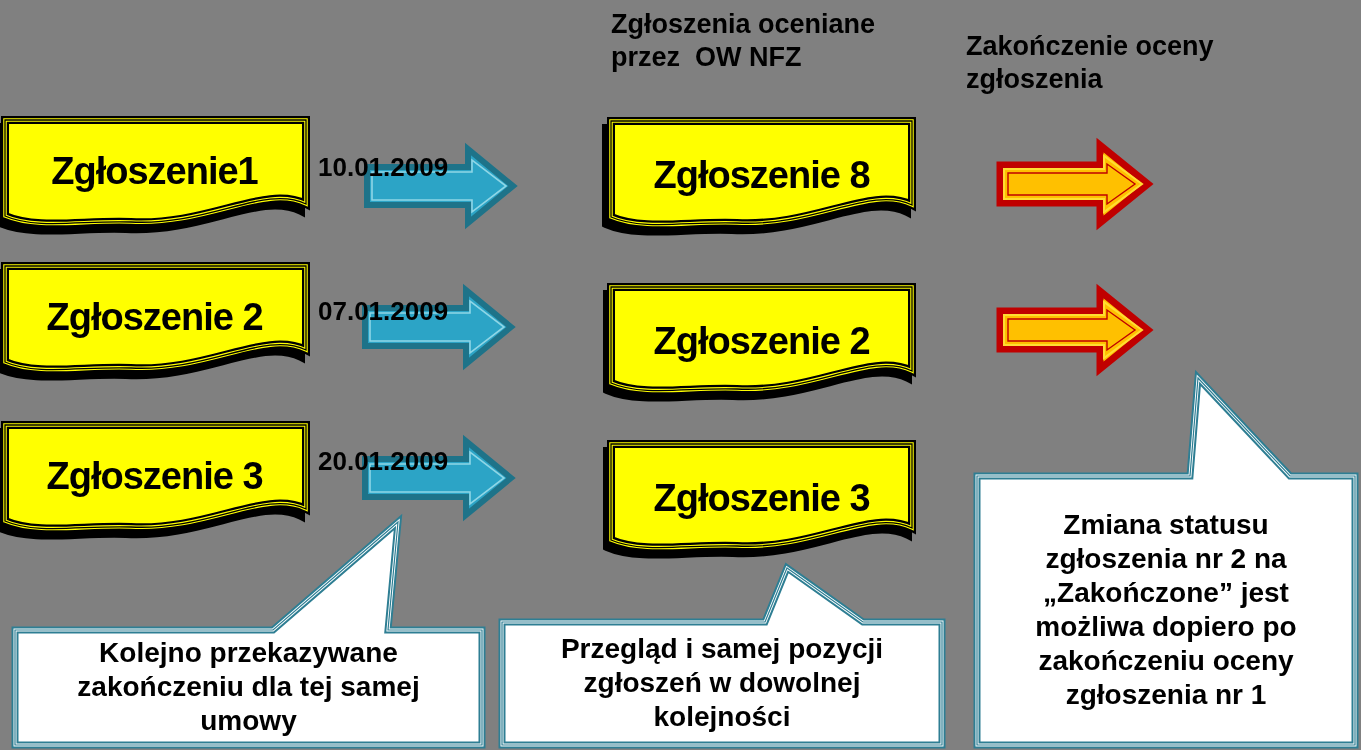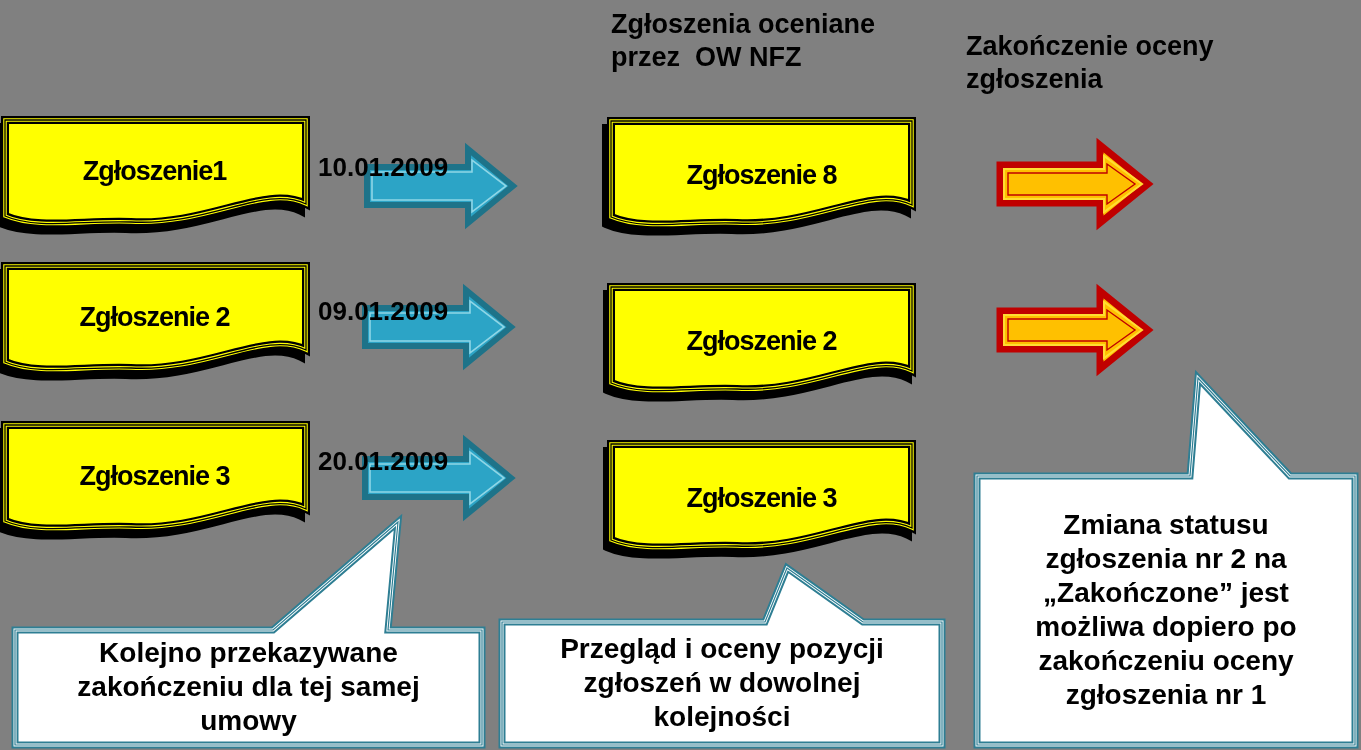--- a/index.html
+++ b/index.html
@@ -8,21 +8,21 @@
     background:#808080;
     font-family:"Liberation Sans", sans-serif;
     color:#000;
   }
   .stage svg{position:absolute;left:0;top:0;z-index:1;}
   .txt{position:absolute;z-index:2;font-weight:bold;white-space:pre-wrap;}
   .hdr{font-size:27px;line-height:33px;}
   .date{font-size:26px;margin-top:36px;}
   .doclabel{
     display:flex;align-items:center;justify-content:center;
-    font-size:27px;letter-spacing:-1px;text-align:center;
+    font-size:38px;letter-spacing:-1px;text-align:center;
   }
   .callout-text{
     display:flex;align-items:center;justify-content:center;
     font-size:28px;line-height:34px;text-align:center;
   }
   
   .shadow{fill:#000;stroke:#000;stroke-width:8;}
   .doc-main{fill:#FFFF00;stroke:#000;stroke-width:8;}
   .doc-line1{fill:none;stroke:#FFFF00;stroke-width:3.5;}
   .doc-line2{fill:none;stroke:#000;stroke-width:1.3;}
@@ -129,35 +129,35 @@
         <use href="#co-right" class="co-inner"></use>
     </g>
   </svg>
 
   <div class="txt hdr" style="left:611px;top:8px;">Zgłoszenia oceniane
 przez  OW NFZ</div>
   <div class="txt hdr" style="left:966px;top:30px;">Zakończenie oceny
 zgłoszenia</div>
 
   <div class="txt date" style="left:318px;top:116px;">10.01.2009</div>
-  <div class="txt date" style="left:318px;top:260px;">09.01.2009</div>
+  <div class="txt date" style="left:318px;top:260px;">07.01.2009</div>
   <div class="txt date" style="left:318px;top:410px;text-align:center;">20.01.2009</div>
 
   <div class="txt doclabel" style="left:3px;top:132px;width:303px;height:78px;">Zgłoszenie1</div>
   <div class="txt doclabel" style="left:3px;top:278px;width:303px;height:78px;">Zgłoszenie 2</div>
   <div class="txt doclabel" style="left:3px;top:437px;width:303px;height:78px;">Zgłoszenie 3</div>
 
   <div class="txt doclabel" style="left:609px;top:135px;width:305px;height:80px;">Zgłoszenie 8</div>
   <div class="txt doclabel" style="left:609px;top:301px;width:305px;height:80px;">Zgłoszenie 2</div>
   <div class="txt doclabel" style="left:609px;top:458px;width:305px;height:80px;">Zgłoszenie 3</div>
 
   <div class="txt callout-text" style="left:40px;top:632px;width:417px;height:110px;">Kolejno przekazywane
 zakończeniu dla tej samej
 umowy</div>
-  <div class="txt callout-text" style="left:527px;top:624px;width:390px;height:118px;">Przegląd i oceny pozycji
+  <div class="txt callout-text" style="left:527px;top:624px;width:390px;height:118px;">Przegląd i samej pozycji
 zgłoszeń w dowolnej
 kolejności</div>
   <div class="txt callout-text" style="left:1000px;top:482px;width:332px;height:256px;">Zmiana statusu
 zgłoszenia nr 2 na
 „Zakończone” jest
 możliwa dopiero po
 zakończeniu oceny
 zgłoszenia nr 1</div>
 
 </div>

